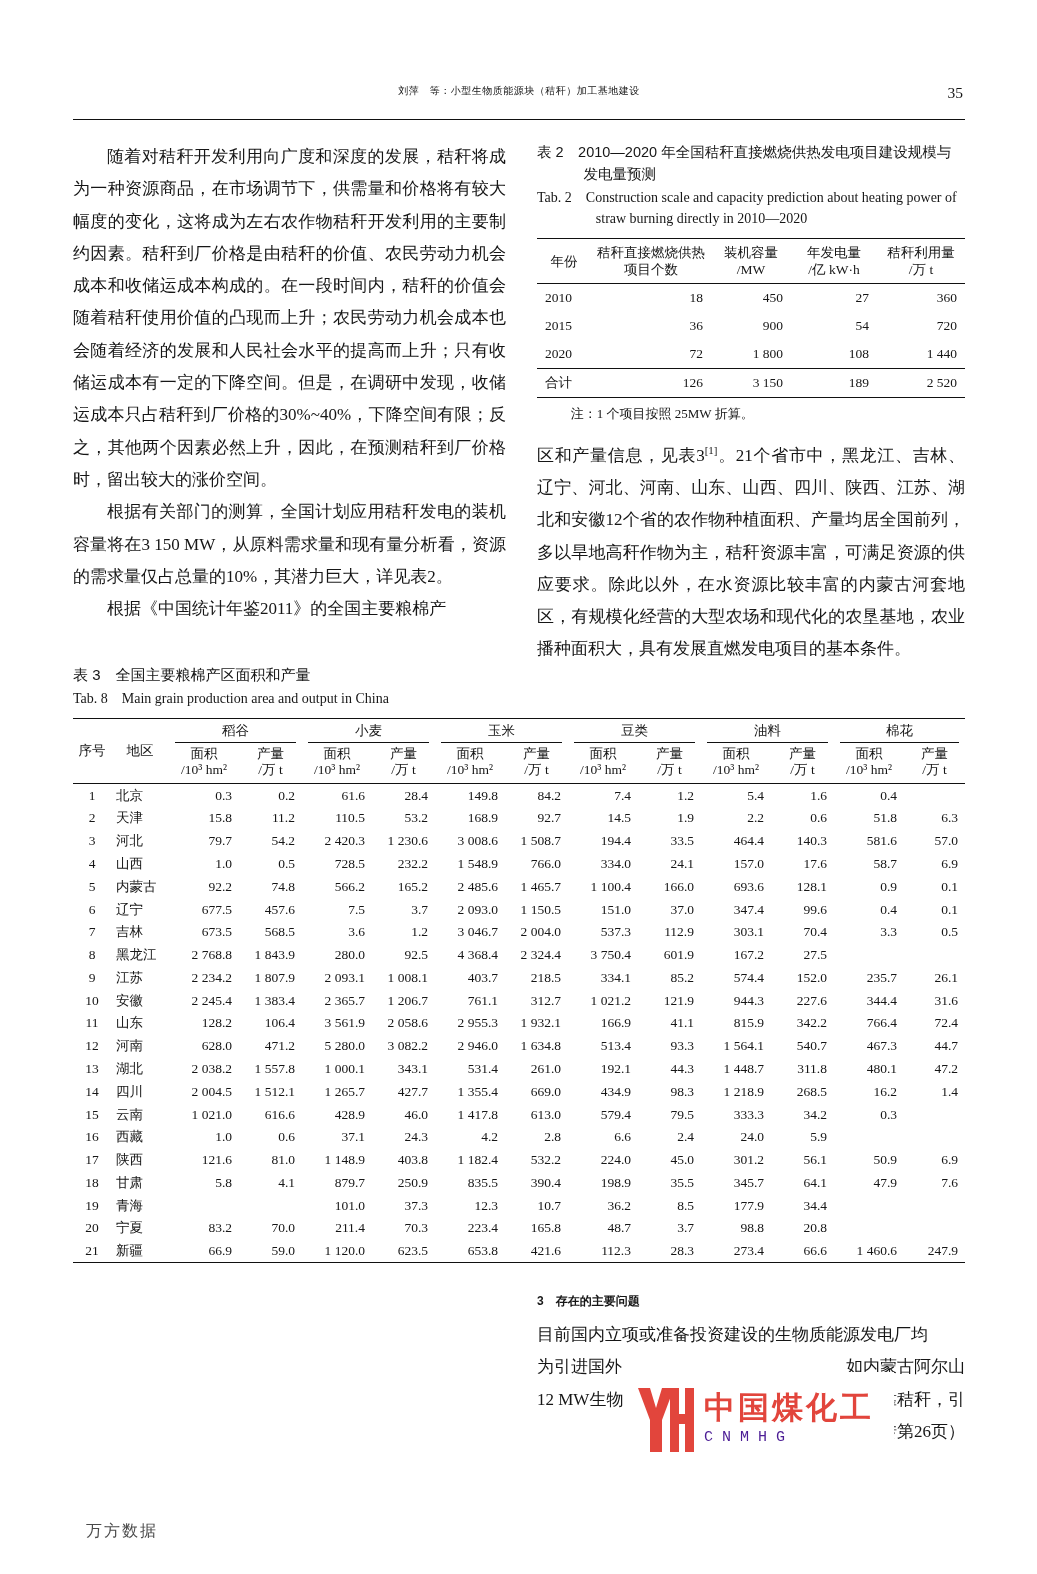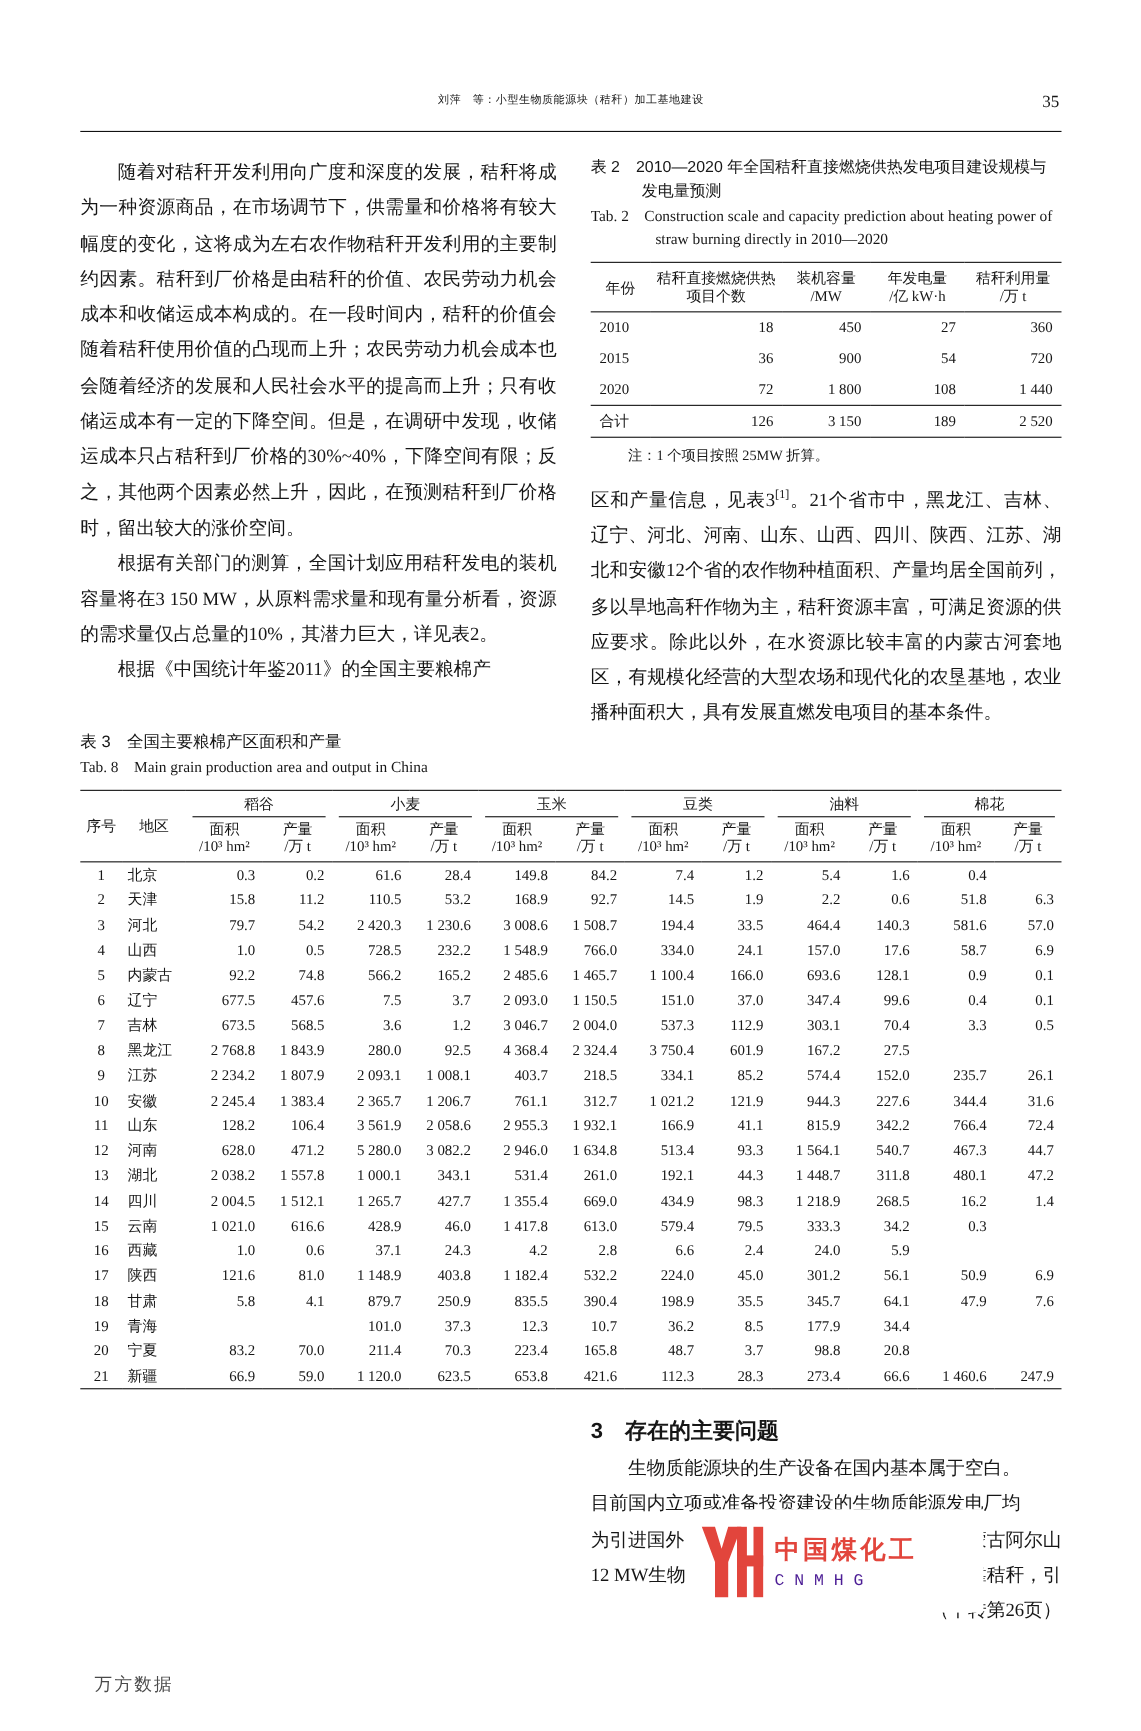--- a/index.html
+++ b/index.html
@@ -39,30 +39,30 @@
   .t3 th.group{position:relative;padding:4px 0}
   .t3 th.group::after{content:"";position:absolute;left:6px;right:6px;bottom:0;border-bottom:1px solid #111}
   .t3 tr[data-name="table3-sub-row"] th{padding:3px 0 5px;border-bottom:1px solid #111}
   .t3 th.idcol,.t3 th.regioncol{border-bottom:1px solid #111}
   .t3 td{padding:3.6px 7px 3.6px 0;text-align:right;line-height:15.6px;white-space:nowrap;overflow:hidden}
   .t3 td.no{text-align:center;padding:3.6px 0}
   .t3 td.region{text-align:left;padding-left:5px;padding-right:0}
 
   .left-bottom{position:absolute;top:1283px;left:73px;width:433px}
   .right-bottom{position:absolute;top:1283px;left:537px;width:428px}
-  .sec-head{font-family:"Liberation Sans","DejaVu Sans",sans-serif;font-weight:700;font-size:20px;line-height:36px}
+  .sec-head{font-family:"Liberation Sans","DejaVu Sans",sans-serif;font-weight:700;font-size:12px;line-height:36px}
   .sec-head .sp{margin-left:1em}
   .s3line{display:flex;justify-content:space-between;font-size:17px;line-height:32.3px}
   .s3line.first span:first-child{padding-left:2em}
 
   .watermark{position:absolute;left:630px;top:1372px;width:264px;height:94px;background:#fff;
              display:flex;align-items:center;gap:10px;z-index:5;padding-left:4px}
   .wm-logo{width:60px;height:74px;flex:none}
   .wm-text .cn{color:#e2453c;font-family:"Liberation Sans","DejaVu Sans",sans-serif;font-weight:700;
-               font-size:23px;letter-spacing:3px;line-height:32px;white-space:nowrap}
+               font-size:31px;letter-spacing:3px;line-height:32px;white-space:nowrap}
   .wm-text .en{color:#4c1d95;font-family:Liberation Mono, monospace;
                font-size:15px;letter-spacing:9px;margin-top:5px;white-space:nowrap}
 
   .footer-brand{position:absolute;left:86px;top:1521px;font-size:16px;color:#4a4a4a;letter-spacing:2px}
 </style>
 </head>
 <body>
 
 <div class="page" data-name="paper-page">
 
@@ -565,24 +565,20 @@
             <td data-name="table3-cell">247.9</td>
           </tr>
         </tbody>
     </table>
   </div>
 
 
   <div class="right-bottom" data-name="right-column-bottom">
     <div class="sec-head" data-name="section3-heading"><span data-name="section3-heading-number">3</span><span class="sp" data-name="section3-heading-text">存在的主要问题</span></div>
     <div data-name="section3-lines">
-        <div class="s3line first" data-name="section3-line">
-          <span data-name="section3-line-left">生物质能源块的生产设备在国内基本属于空白。</span>
-          <span data-name="section3-line-right"></span>
-        </div>
         <div class="s3line" data-name="section3-line">
           <span data-name="section3-line-left">目前国内立项或准备投资建设的生物质能源发电厂均</span>
           <span data-name="section3-line-right"></span>
         </div>
         <div class="s3line" data-name="section3-line">
           <span data-name="section3-line-left">为引进国外</span>
           <span data-name="section3-line-right">如内蒙古阿尔山</span>
         </div>
         <div class="s3line" data-name="section3-line">
           <span data-name="section3-line-left">12 MW生物</span>

